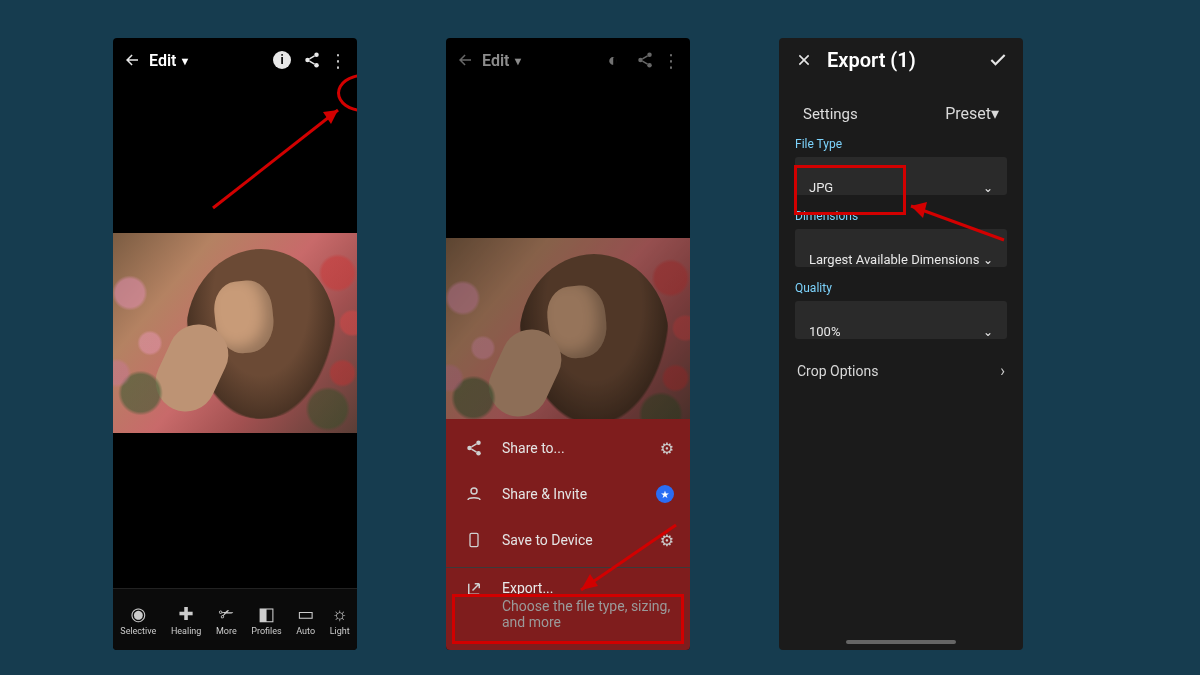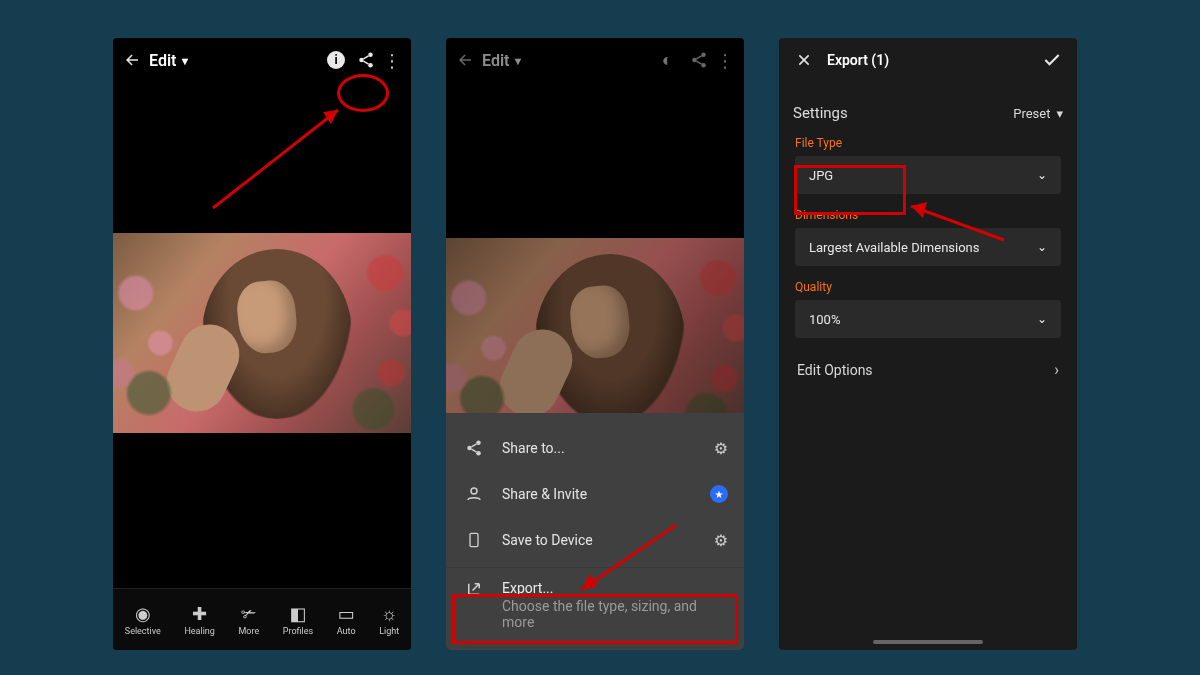--- a/index.html
+++ b/index.html
@@ -7,21 +7,21 @@
     background: #163c4f;
     width: 1200px;
     height: 675px;
     font-family: -apple-system, "Segoe UI", Roboto, Helvetica, Arial, sans-serif;
     position: relative;
     overflow: hidden;
   }
   .phone {
     position: absolute;
     top: 38px;
-    width: 298px;
+    width: 244px;
     height: 612px;
     background: #000;
     border-radius: 4px;
     overflow: hidden;
   }
   .p1 { left: 113px; }
   .p2 { left: 446px; }
   .p3 { left: 779px; background:#1b1b1b; }
 
   
@@ -73,45 +73,45 @@
     display:flex; justify-content:space-around; align-items:center;
     background:#0b0b0b;
     border-top:1px solid #222;
   }
   .tool { display:flex; flex-direction:column; align-items:center; color:#ccc; font-size:9px; gap:2px; }
   .tool .ti { font-size:18px; height:20px; display:flex; align-items:center; }
 
   
   .sheet {
     position:absolute; left:0; right:0; bottom:0;
-    background:#404040;
-    padding: 12px 0 10px;
+    background:#7f1d1d;
+    padding: 6px 0 10px;
   }
   .srow {
     display:flex; align-items:center;
     height:46px; padding:0 16px;
     color:#e4e4e4; font-size:14px;
   }
   .srow .lead { width:24px; display:flex; justify-content:center; margin-right:16px; color:#d0d0d0;}
   .srow .tail { margin-left:auto; color:#ccc; }
   .srow.sub { display:block; height:auto; padding:8px 16px 10px 56px; position:relative;}
   .srow.sub .lead { position:absolute; left:16px; top:8px;}
   .srow.sub .etitle { color:#eaeaea; font-size:14px; }
   .srow.sub .edesc { color:#9a9a9a; font-size:14px; margin-top:2px;}
   .star-badge { width:18px; height:18px; border-radius:50%; background:#2a6df4; display:flex; align-items:center; justify-content:center; color:#fff; font-size:10px;}
   .gear { font-size:16px; }
 
   
-  .sec-title { color:#ddd; font-size:15px; padding: 22px 14px 0; display:flex; align-items:center;}
-  .sec-title .preset { margin-left:auto; font-size:13px; color:#d9d9d9; display:flex; align-items:center; gap:6px;}
+  .sec-title { color:#ddd; font-size:15px; padding: 22px 24px 0; display:flex; align-items:center;}
+  .sec-title .preset { margin-left:auto; font-size:16px; color:#d9d9d9; display:flex; align-items:center; }
   .field { padding: 0 16px; margin-top:14px;}
-  .flabel { color:#f97316; font-size:12px; margin-bottom:6px; display:block;}
+  .flabel { color:#7dd3fc; font-size:12px; margin-bottom:6px; display:block;}
   .dropdown {
     background:#2a2a2a; border-radius:3px;
-    height:38px; display:flex; align-items:center;
+    height:38px; display:flex; align-items:flex-end;
     padding:0 14px; color:#e8e8e8; font-size:13px;
   }
   .dropdown .chev { margin-left:auto; font-size:12px;}
   .more-row { display:flex; align-items:center; padding: 22px 18px; color:#d8d8d8; font-size:14px;}
   .more-row .chev-r { margin-left:auto; color:#ccc; font-size:16px;}
   .home-ind { position:absolute; bottom:6px; left:50%; transform:translateX(-50%); width:110px; height:4px; border-radius:3px; background:#666;}
 
   
   .anno { position:absolute; pointer-events:none; }
   .red-ellipse { border:3px solid #d20000; border-radius:50%; }
@@ -273,21 +273,21 @@
   </svg>
 </div>
 
 <div class="phone p3">
   <div class="topbar" style="padding:0 14px;">
     <div class="ico">
       <svg width="16" height="16" viewBox="0 0 24 24">
           <path d="M5 5l14 14M19 5 5 19" stroke="#e5e5e5" stroke-width="2.4"></path>
         </svg>
     </div>
-    <span class="title" style="margin-left:12px;font-size:14px;">Export (1)</span>
+    <span class="title" style="margin-left:12px;font-size:20px;">Export (1)</span>
     <div class="spacer"></div>
     <div class="ico">
       <svg width="20" height="20" viewBox="0 0 24 24">
           <path d="M4 12l5 5L20 6" fill="none" stroke="#e5e5e5" stroke-width="2.6"></path>
         </svg>
     </div>
   </div>
 
   <div class="sec-title">
     <span>Settings</span>
@@ -315,21 +315,21 @@
 
   <div class="field">
     <span class="flabel">Quality</span>
     <div class="dropdown">
       <span>100%</span>
       <span class="chev">⌄</span>
     </div>
   </div>
 
   <div class="more-row">
-    <span>Edit Options</span>
+    <span>Crop Options</span>
     <span class="chev-r">›</span>
   </div>
 
   <div class="home-ind"></div>
 
   <div class="anno red-box" style="left:15px; top:127px; width:112px; height:50px;"></div>
   <svg class="arrow anno" style="left:120px; top:160px; width:120px; height:50px;">
     <line x1="105" y1="42" x2="12" y2="8"></line>
     <polygon points="12,8 28,4 24,20"></polygon>
   </svg>

